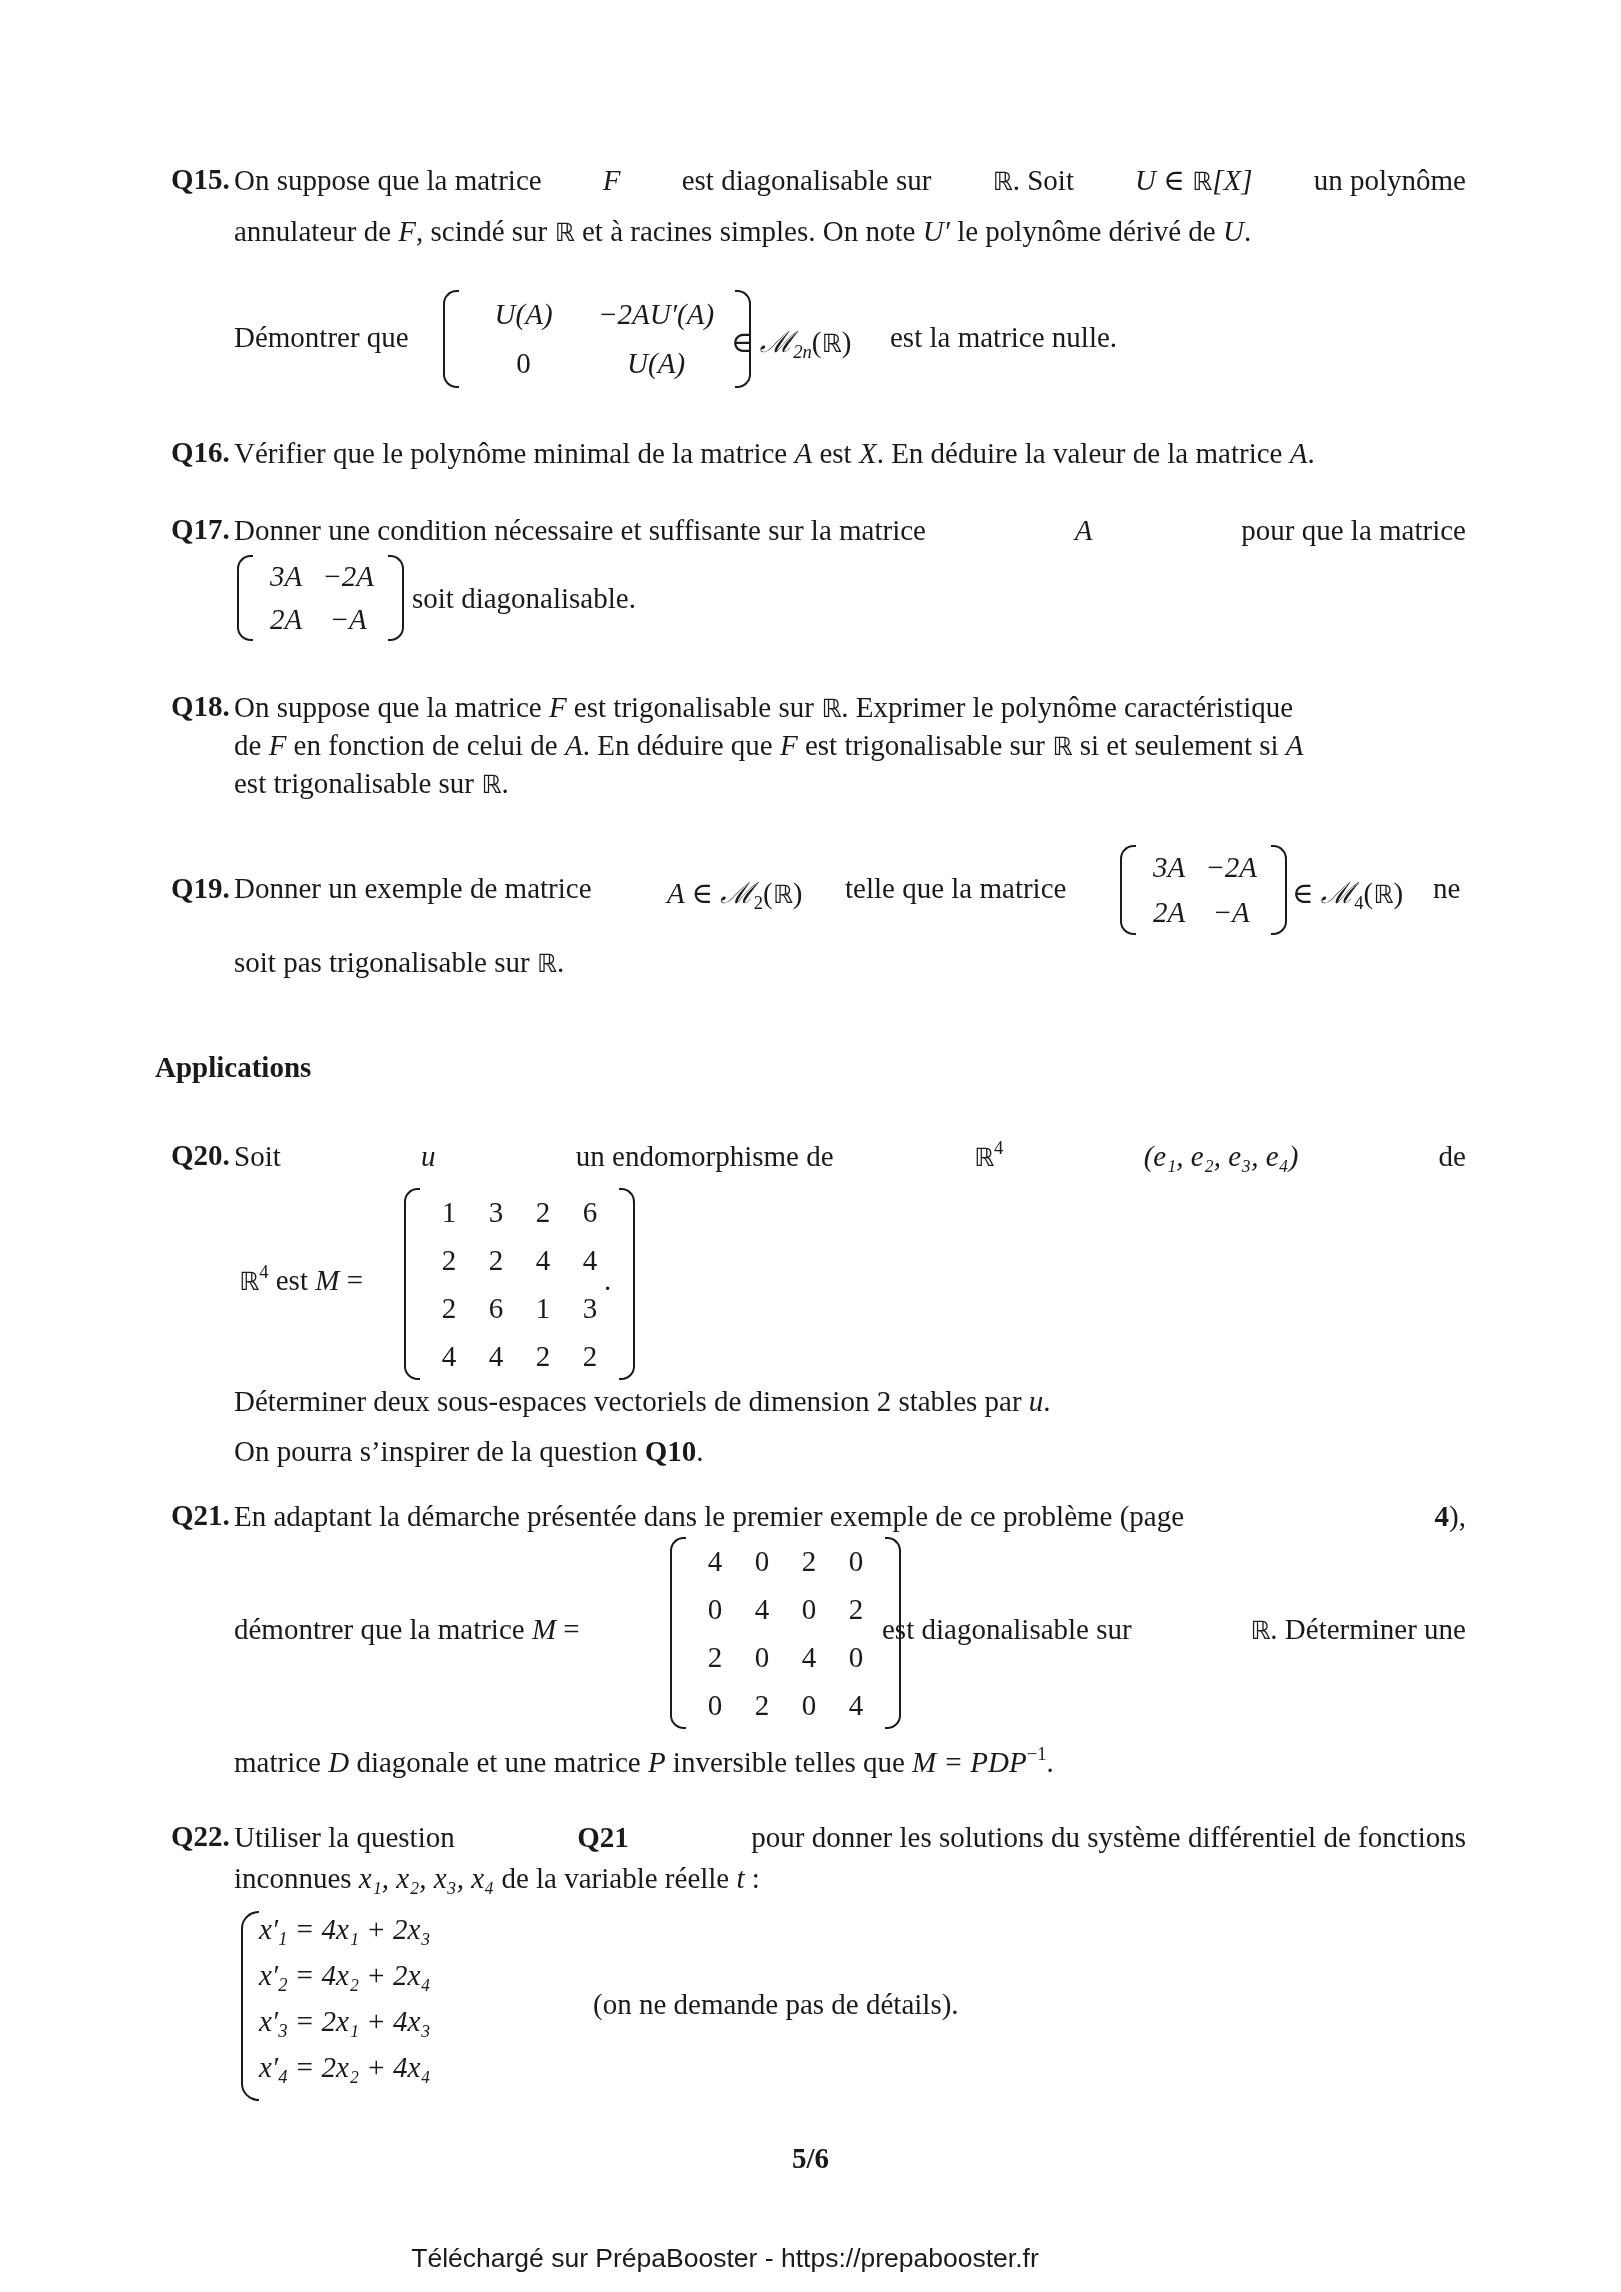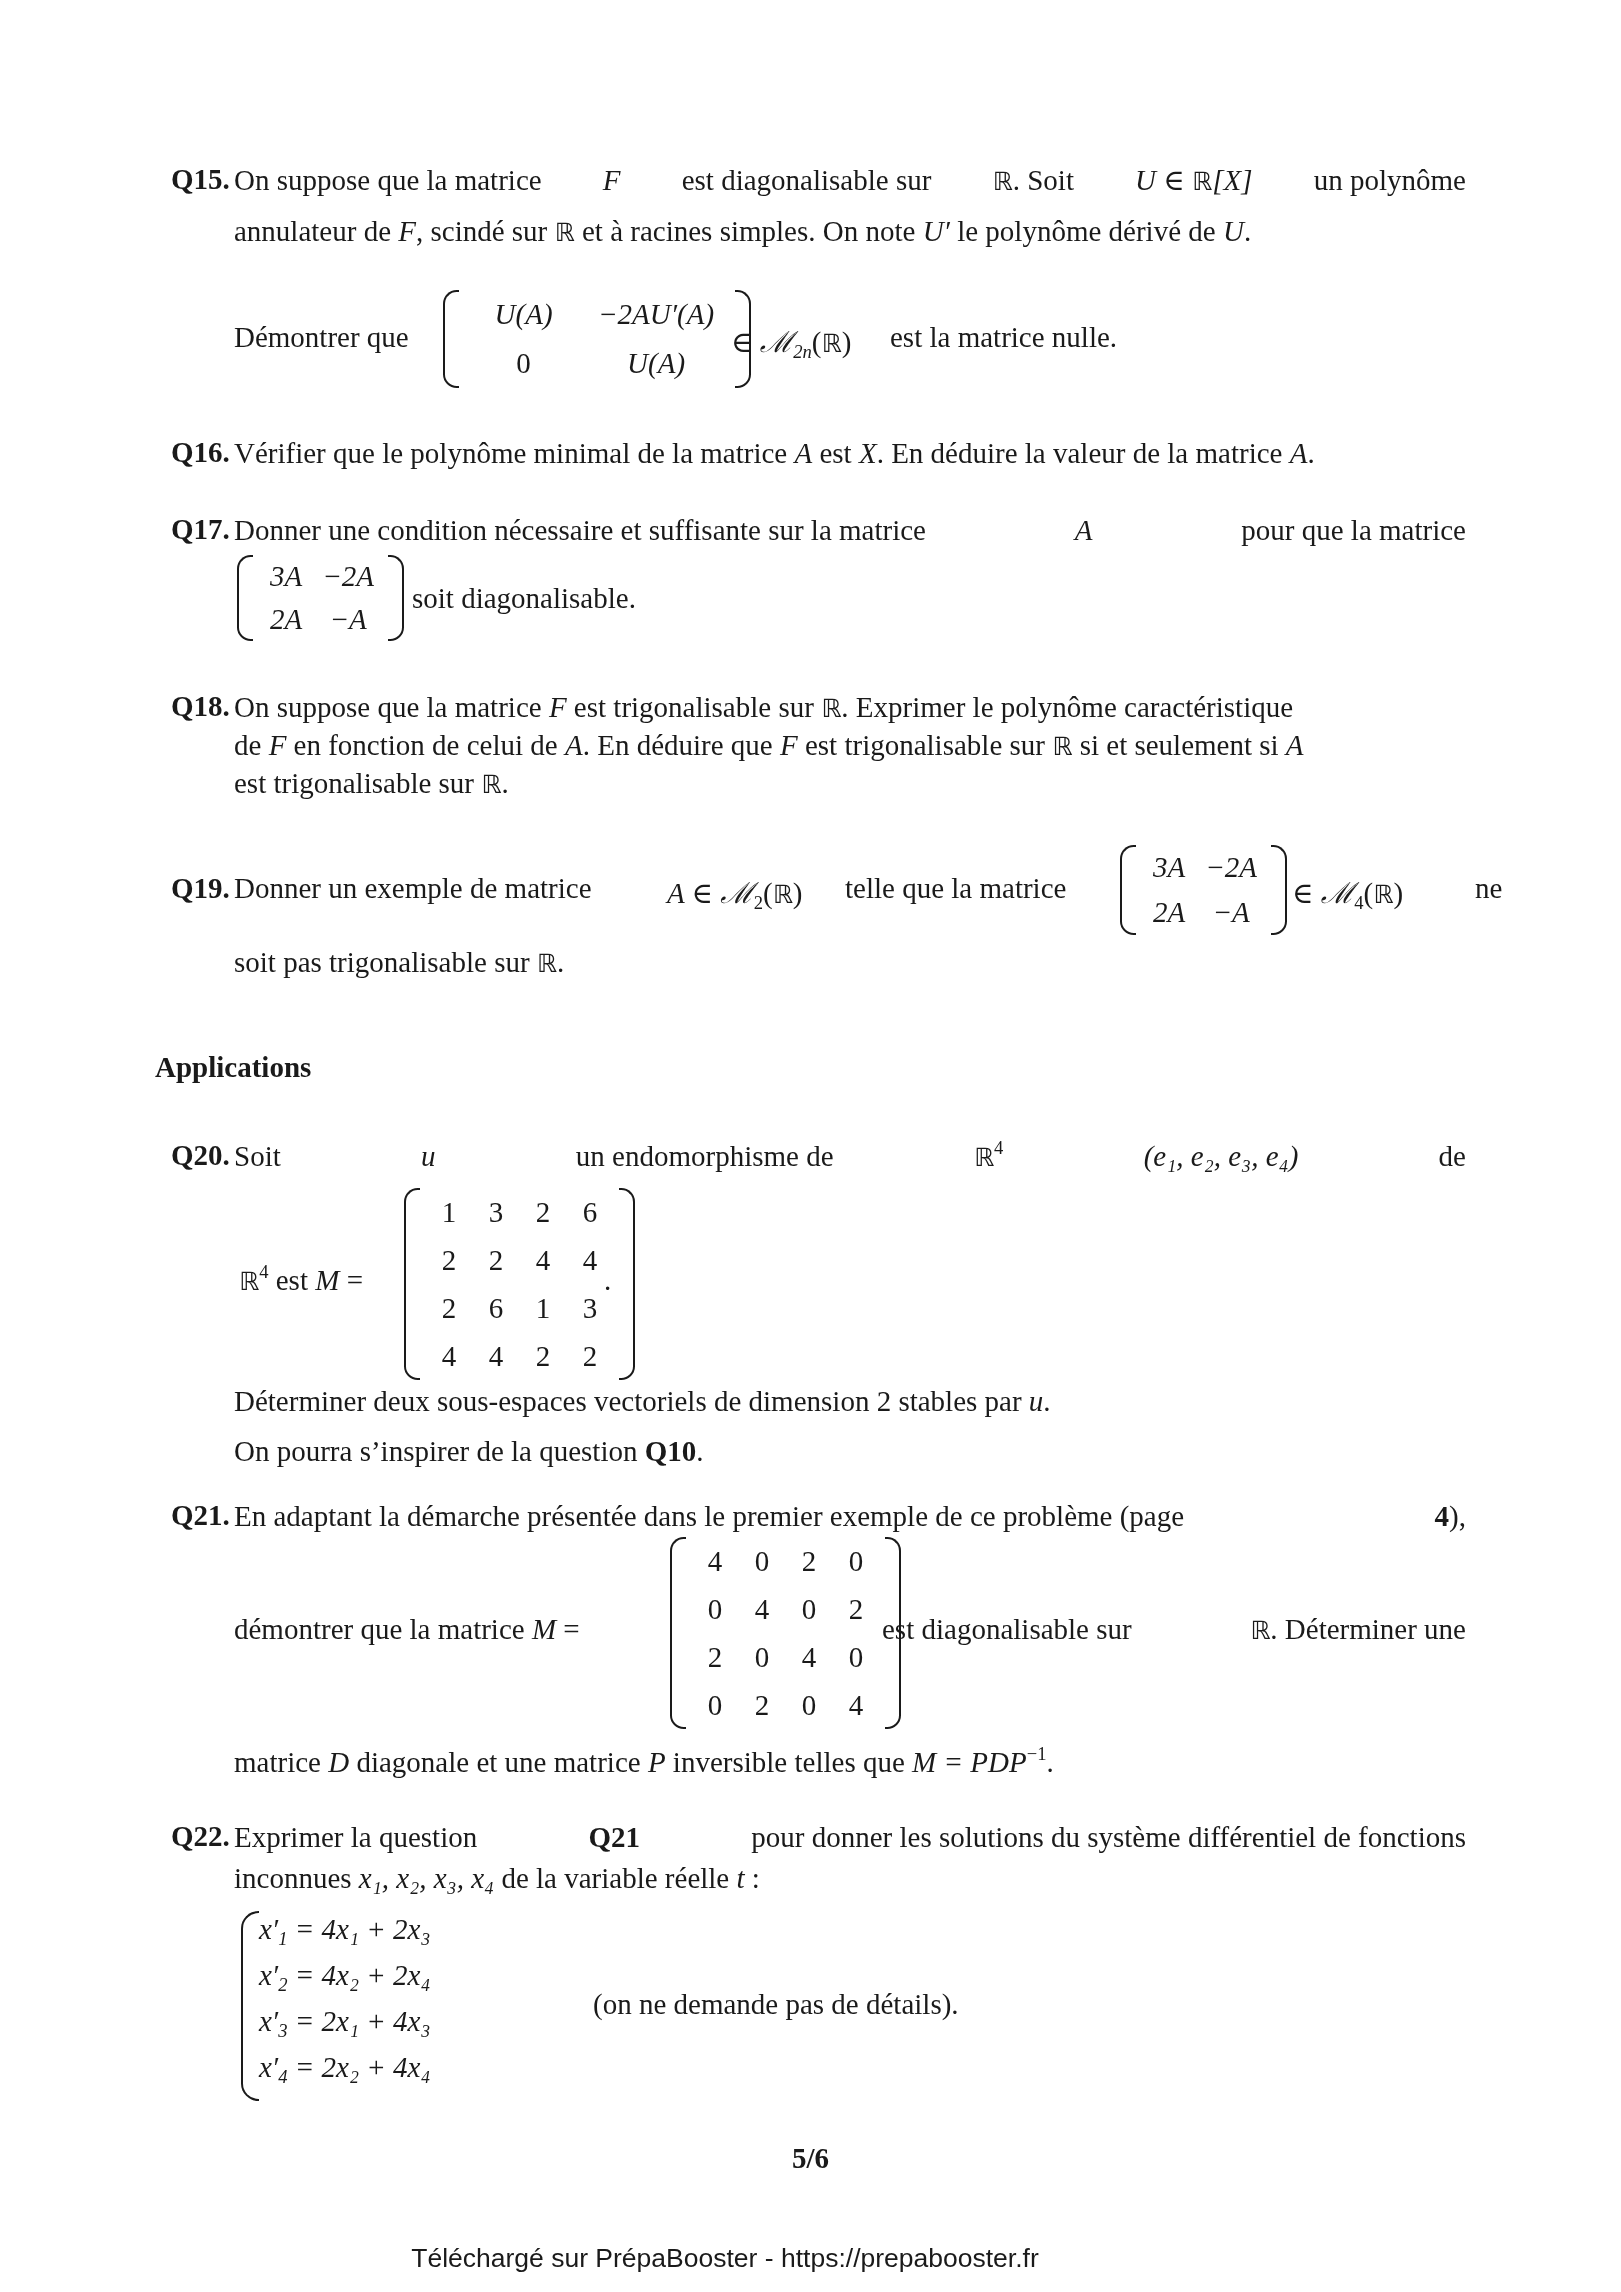--- a/index.html
+++ b/index.html
@@ -105,21 +105,21 @@
     <div class="paren-l"></div>
     <div class="mgrid" style="grid-template-columns: 55px 69px; grid-template-rows: 45px 45px;">
       <span class="cell it">3A</span>
       <span class="cell it">−2A</span>
       <span class="cell it">2A</span>
       <span class="cell it">−A</span>
     </div>
     <div class="paren-r"></div>
   </div>
   <span class="abs" style="left:1292px; top:872px;">∈ <span class="mcal">ℳ</span><sub>4</sub>(<span class="bb">ℝ</span>)</span>
-  <span class="abs" style="left:1433px; top:872px;margin-left:42px;">ne</span>
+  <span class="abs" style="left:1433px; top:872px;">ne</span>
   <div class="line" style="top:945px;">
     <span>soit pas trigonalisable sur </span><span class="bb">ℝ</span><span>.</span>
   </div>
 </div>
 
 <span class="section" style="left:155px; top:1051px;">Applications</span>
 
 <div>
   <span class="abs qlabel" style="left:155px; top:1139px;">Q20.</span>
   <div class="line" style="top:1139px; display:flex; justify-content:space-between;">
@@ -196,21 +196,21 @@
     <span><span class="bb">ℝ</span><span>. Déterminer une</span></span>
   </div>
   <div class="line" style="top:1745px;">
     <span>matrice </span><i>D</i><span> diagonale et une matrice </span><i>P</i><span> inversible telles que </span><i>M = PDP</i><sup>−1</sup><span>.</span>
   </div>
 </div>
 
 <div>
   <span class="abs qlabel" style="left:155px; top:1820px;">Q22.</span>
   <div class="line" style="top:1820px; display:flex; justify-content:space-between;">
-    <span>Exprimer la question</span>
+    <span>Utiliser la question</span>
     <b>Q21</b>
     <span>pour donner les solutions du système différentiel de fonctions</span>
   </div>
   <div class="line" style="top:1861px;">
     <span>inconnues </span><i>x₁, x₂, x₃, x₄</i><span> de la variable réelle </span><i>t</i><span> :</span>
   </div>
   <div class="brace" style="left:241px; top:1911px; height:186px;"></div>
   <div>
     <span class="abs it" style="left:259px; top:1913px;"><span>x′</span><sub>1</sub> <span>= 4x₁ + 2x₃</span></span>
     <span class="abs it" style="left:259px; top:1959px;"><span>x′</span><sub>2</sub> <span>= 4x₂ + 2x₄</span></span>

